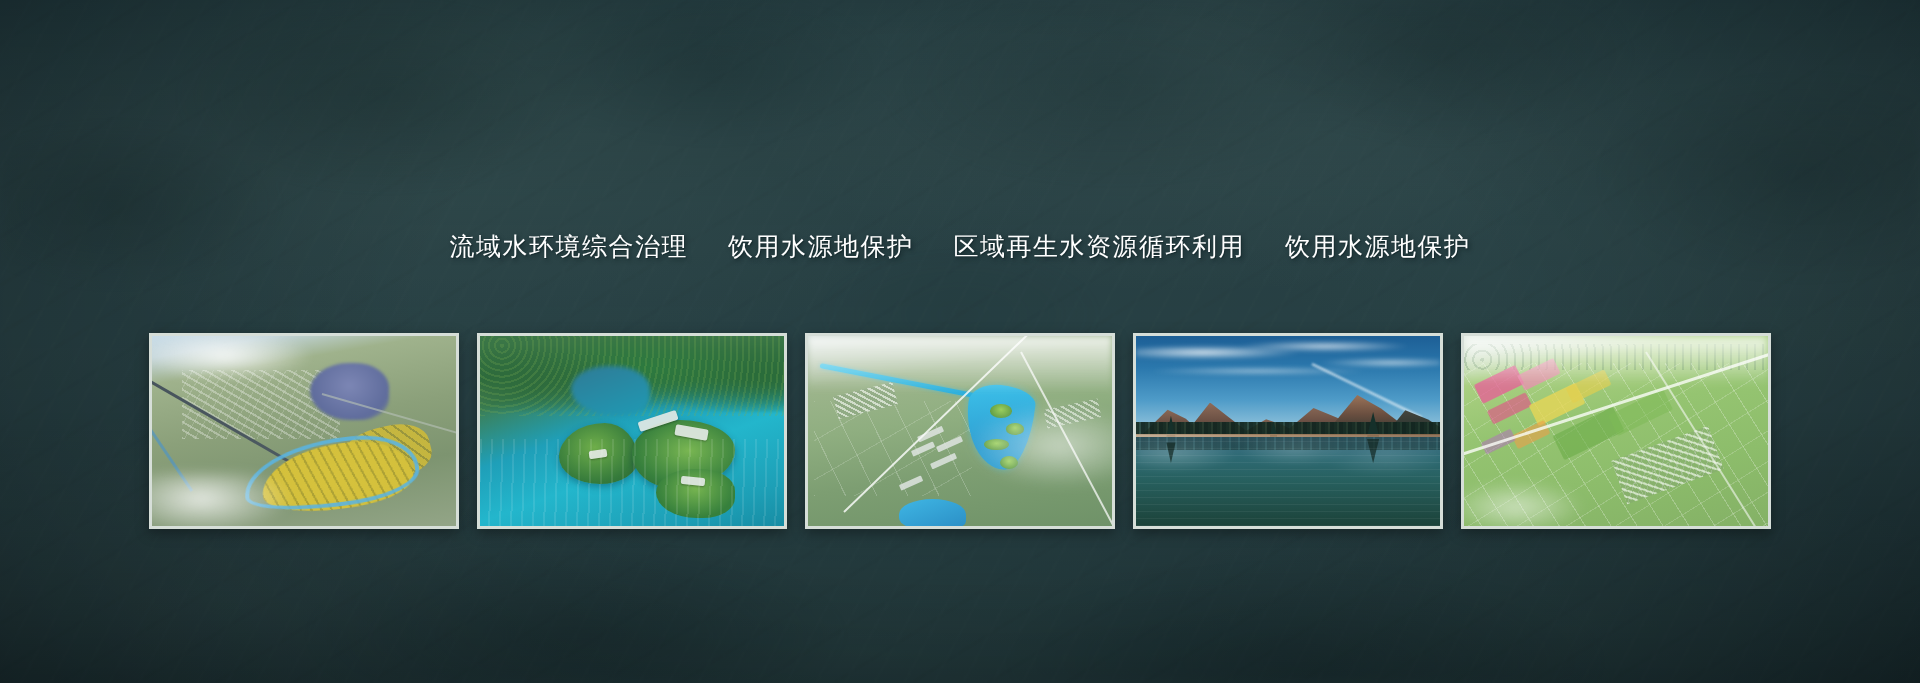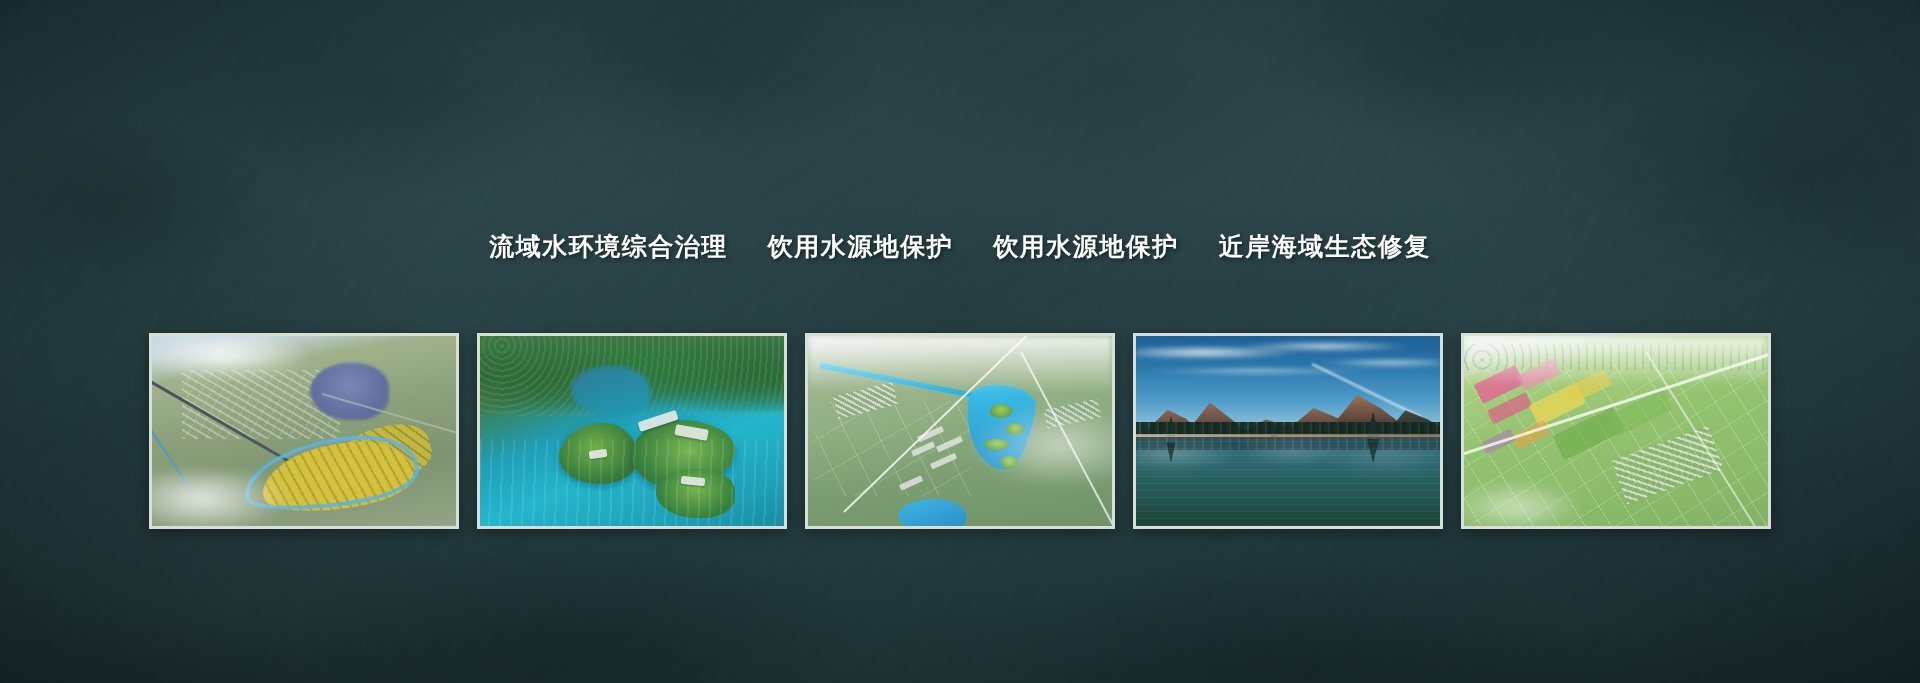--- a/index.html
+++ b/index.html
@@ -137,21 +137,21 @@
     left: 0;
     width: 1920px;
     display: flex;
     align-items: center;
     justify-content: center;
     gap: 40px;
     white-space: nowrap;
   }
   .keyword {
     font-size: 25px;
-    font-weight: 700;
+    font-weight: 400;
     color: #ffffff;
     letter-spacing: 1.5px;
     text-shadow:
        1px 1px 0   rgba(18,38,42,0.60),
        2px 2px 4px rgba(8,22,26,0.55);
     text-align: center;
   }
 
   
   .thumb-strip {
@@ -537,22 +537,22 @@
   <div class="bg-vignette"></div>
 
   <div class="content">
 
     <div class="headline-row">
     </div>
 
     <div class="keywords-row">
       <span class="keyword">流域水环境综合治理</span>
       <span class="keyword">饮用水源地保护</span>
+      <span class="keyword">区域再生水资源循环利用</span>
       <span class="keyword">饮用水源地保护</span>
-      <span class="keyword">近岸海域生态修复</span>
     </div>
 
     <div class="thumb-strip">
 
       <div class="thumb">
         <div class="scene t1">
           <div class="urban"></div>
           <div class="lake"></div>
           <div class="road"></div>
           <div class="road2"></div>

